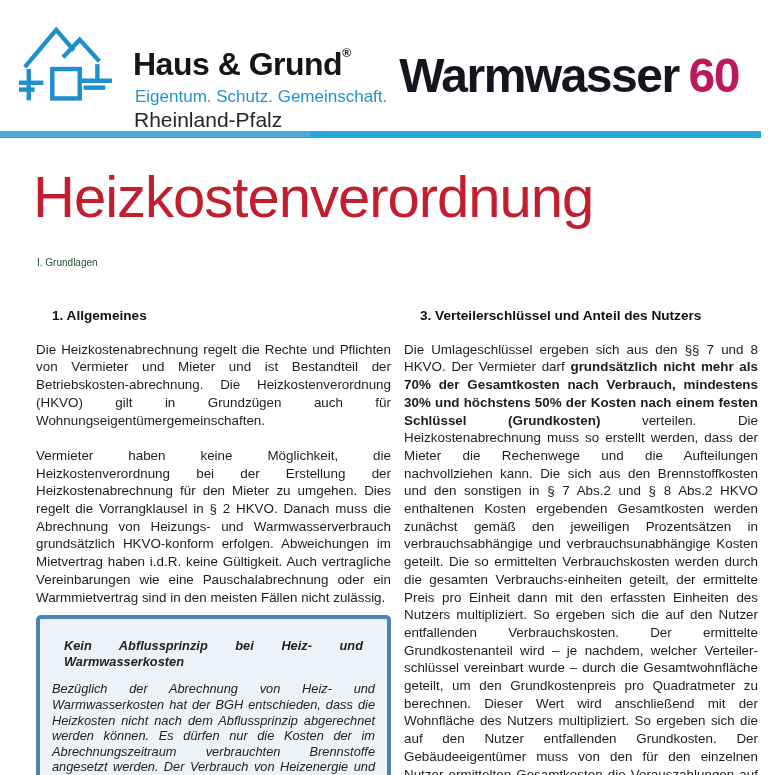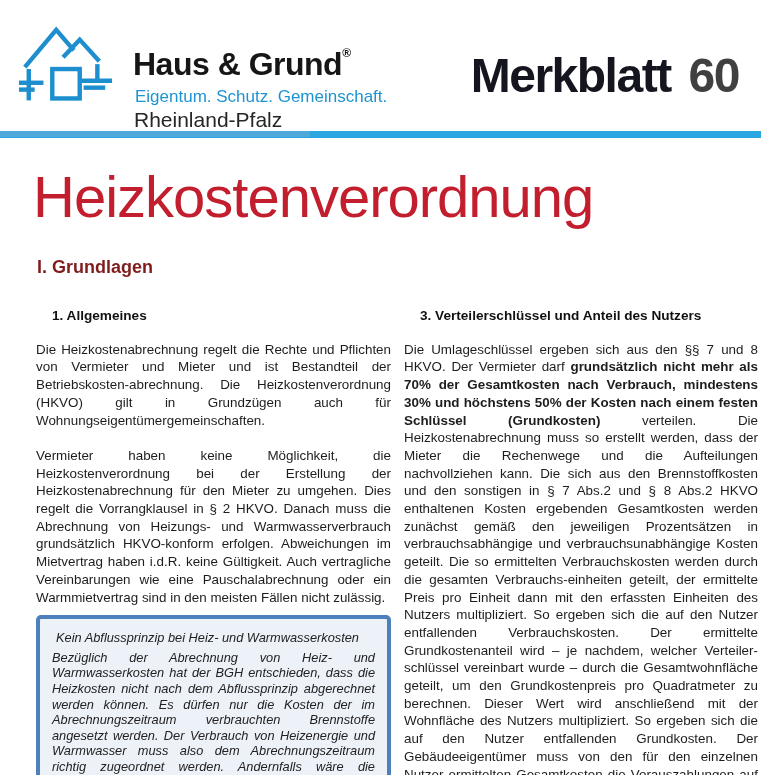--- a/index.html
+++ b/index.html
@@ -9,40 +9,40 @@
   }
   
   .logo{position:absolute;left:16px;top:22px;width:100px;height:98px;}
   .brand{position:absolute;left:133px;top:46px;font-size:32px;font-weight:bold;
          color:#161616;letter-spacing:-0.5px;white-space:nowrap;}
   .brand sup{font-size:12px;vertical-align:18px;font-weight:bold;}
   .tagline{position:absolute;left:135px;top:87px;font-size:17px;color:#1e93d2;white-space:nowrap;}
   .region{position:absolute;left:134px;top:108px;font-size:21px;color:#262626;white-space:nowrap;}
   .doctitle{position:absolute;right:22px;top:48px;font-size:48px;font-weight:bold;
             letter-spacing:-1.5px;white-space:nowrap;color:#15151f;}
-  .doctitle .num{color:#404040;margin-left:18px;}
+  .doctitle .num{color:#be185d;margin-left:10px;}
   .rule{position:absolute;left:0;top:131px;width:775px;height:7px;background:#2aa7e0;}
   .rule-left{position:absolute;left:0;top:131px;width:310px;height:6px;background:#4fa9d8;}
   
   .main-title{position:absolute;left:33px;top:163px;font-size:58px;font-weight:normal;
               color:#c21e2e;letter-spacing:-1px;white-space:nowrap;}
-  .section-heading{position:absolute;left:37px;top:257px;font-size:18px;font-weight:bold;color:#7f1d1d;}
+  .section-heading{position:absolute;left:37px;top:257px;font-size:10px;font-weight:normal;color:#14532d;}
   
   .col{position:absolute;top:291px;width:355px;font-size:13.4px;line-height:17.7px;
        text-align:justify;color:#1d1d1d;}
   .col-left{left:36px;}
   .col-right{left:404px;width:354px;}
   .col h4{margin:16px;font-size:13.6px;line-height:17.7px;color:#111;}
   .col p{margin:0 0 17.7px 0;}
   .col p.tight{margin-bottom:0;}
   
   .infobox{margin-top:9px;border:4px solid #4e80bb;border-radius:5px;background:#edf1f8;
            padding:7px 12px 9px 12px;font-style:italic;font-size:12.8px;line-height:15.6px;
            color:#222;}
-  .infobox .box-heading{font-weight:normal;margin:4px;}
+  .infobox .box-heading{font-weight:bold;margin:12px;}
   .infobox .box-body{margin:0;text-align:justify;}
 </style>
 </head>
 <body>
 
 <div class="page">
 
   <svg class="logo" viewBox="0 0 100 100" fill="none" stroke="#1e8fce" stroke-width="4.5">
     <path d="M8 46 L40 8 L58 29"></path>
     <path d="M47 36 L64 18 L84 40"></path>
@@ -52,21 +52,21 @@
     <line x1="2" y1="62" x2="27" y2="62"></line>
     <line x1="2" y1="69" x2="18" y2="69"></line>
     <line x1="63" y1="60" x2="97" y2="60"></line>
     <line x1="68" y1="67" x2="90" y2="67"></line>
   </svg>
 
   <div class="brand"><span>Haus &amp; Grund</span><sup>®</sup></div>
   <div class="tagline">Eigentum. Schutz. Gemeinschaft.</div>
   <div class="region">Rheinland-Pfalz</div>
 
-  <div class="doctitle"><span>Merkblatt</span><span class="num">60</span></div>
+  <div class="doctitle"><span>Warmwasser</span><span class="num">60</span></div>
 
   <div class="rule"></div>
   <div class="rule-left"></div>
 
   <div class="main-title">Heizkostenverordnung</div>
   <div class="section-heading">I. Grundlagen</div>
 
   <div class="col col-left">
     <h4>1. Allgemeines</h4>
     <p>Die Heizkostenabrechnung regelt die Rechte und Pflichten von Vermieter und Mieter und ist Bestandteil der Betriebskosten-abrechnung. Die Heizkostenverordnung (HKVO) gilt in Grundzügen auch für Wohnungseigentümergemeinschaften.</p>

